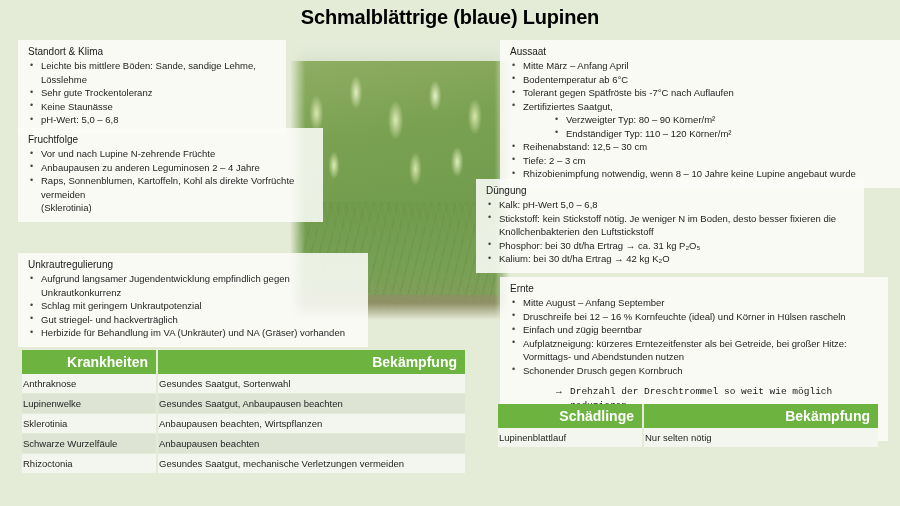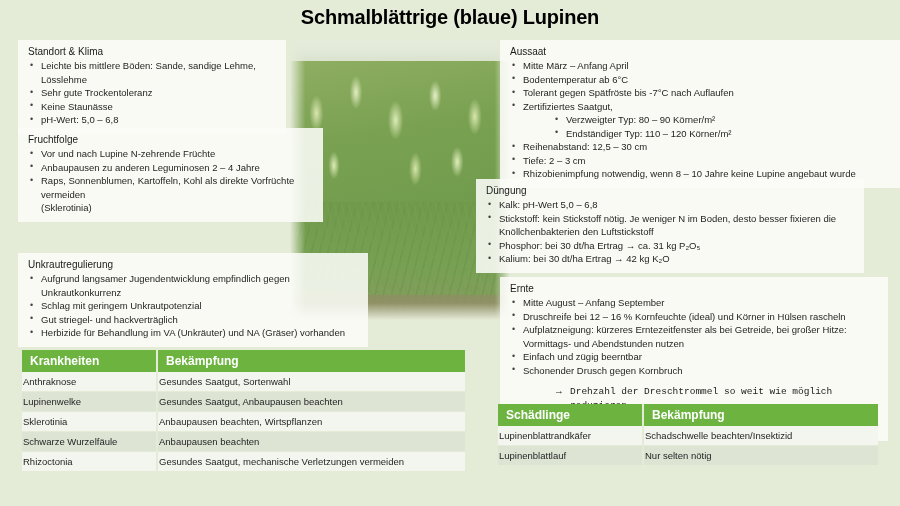--- a/index.html
+++ b/index.html
@@ -159,23 +159,23 @@
   
   .tbl {
     position: absolute;
     border-collapse: collapse;
     font-size: 9.5px;
     background: #f2f5ec;
   }
   .tbl th {
     background: #6cb33f;
     color: #ffffff;
-    font-size: 12px;
+    font-size: 14px;
     font-weight: bold;
-    text-align: left;
+    text-align: right;
     padding: 4px 8px;
     border-right: 2px solid #e4ebd7;
     margin-left: 15px;
   }
   .tbl th:last-child { border-right: none; }
   .tbl td {
     padding: 4px 1px;
     color: #1f1f1f;
     border-right: 2px solid #e4ebd7;
     border-bottom: 1px solid #e4ebd7;
@@ -267,22 +267,22 @@
     <li>Phosphor: bei 30 dt/ha Ertrag → ca. 31 kg P₂O₅</li>
     <li>Kalium: bei 30 dt/ha Ertrag → 42 kg K₂O</li>
   </ul>
 </div>
 
 <div class="box" id="box-ernte">
   <h2>Ernte</h2>
   <ul class="bl">
     <li>Mitte August – Anfang September</li>
     <li>Druschreife bei 12 – 16 % Kornfeuchte (ideal) und Körner in Hülsen rascheln</li>
+    <li>Einfach und zügig beerntbar</li>
     <li>Aufplatzneigung: kürzeres Erntezeitfenster als bei Getreide, bei großer Hitze: Vormittags- und Abendstunden nutzen</li>
-    <li>Einfach und zügig beerntbar</li>
     <li>Schonender Drusch gegen Kornbruch</li>
   </ul>
   <ul class="arrows">
     <li>Drehzahl der Dreschtrommel so weit wie möglich reduzieren</li>
     <li>Dreschkorb weit öffnen</li>
   </ul>
 </div>
 
 <table class="tbl" id="tbl-krankheiten">
   <thead>
@@ -317,21 +317,17 @@
 
 <table class="tbl" id="tbl-schaedlinge">
   <thead>
     <tr>
       <th>Schädlinge</th>
       <th>Bekämpfung</th>
     </tr>
   </thead>
   <tbody>
     <tr>
-      <td>Lupinenblattrandkäfer</td>
-      <td>Schadschwelle beachten/Insektizid</td>
-    </tr>
-    <tr>
       <td>Lupinenblattlauf</td>
       <td>Nur selten nötig</td>
     </tr>
   </tbody>
 </table>
 
 </body></html>

